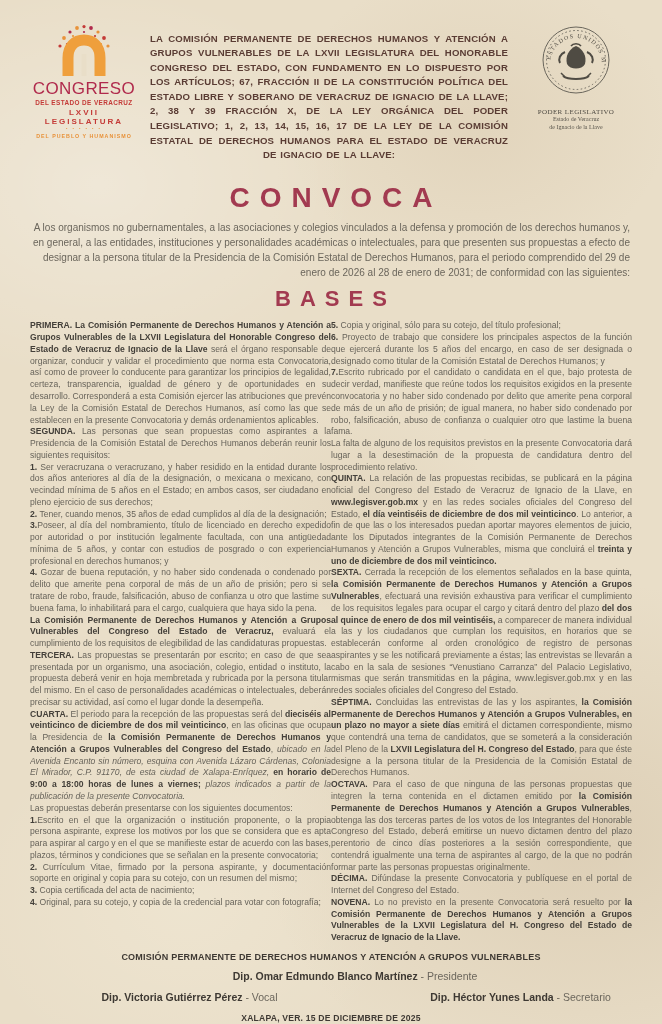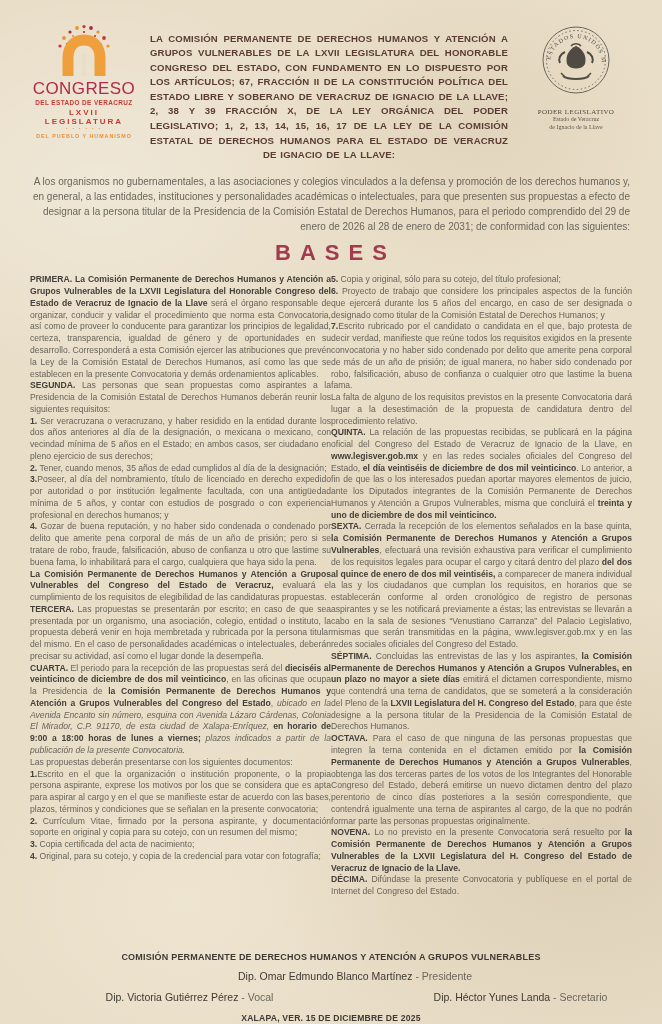--- a/index.html
+++ b/index.html
@@ -58,21 +58,21 @@
   .para{
     margin:0;font-size:8.6px;line-height:1.37;color:#67635a;
     text-align:justify;
   }
   .para .b{font-weight:bold;color:#44403a;}
   .para .i{font-style:italic;}
   
   .footer{position:absolute;left:0;right:0;bottom:1px;}
   .committee{text-align:center;font-size:9px;font-weight:bold;color:#3e3933;letter-spacing:.2px;}
   .sig{font-size:10.5px;color:#6b665c;}
-  .sig .name{font-weight:normal;color:#3e3933;padding-left:48px;}
+  .sig .name{font-weight:bold;color:#3e3933;padding-left:48px;}
   .president-row{text-align:center;margin-top:8px;}
   .sv-row{display:flex;margin-top:9px;}
   .sv-row .half{flex:1;text-align:center;}
   .place-date{text-align:center;font-size:8.6px;font-weight:bold;color:#3e3933;margin-top:10px;letter-spacing:.2px;}
 </style>
 </head>
 <body>
 
 <div class="page">
 
@@ -123,20 +123,21 @@
         <path d="M36,26 C38,23 44,23 46,26" stroke="#4f4b43" stroke-width="1.5" fill="none"></path>
         <path d="M28,56 C33,60 49,60 54,56" stroke="#4f4b43" stroke-width="2" fill="none"></path>
         <path d="M26,53 L30,57 M56,53 L52,57" stroke="#4f4b43" stroke-width="1.5"></path>
       </svg>
       <div class="seal-caption1">PODER LEGISLATIVO</div>
       <div class="seal-caption2">Estado de Veracruz</div>
       <div class="seal-caption2">de Ignacio de la Llave</div>
     </div>
   </div>
 
+  <div class="convoca">CONVOCA</div>
 
   <p class="intro"><span>A los organismos no gubernamentales, a las asociaciones y colegios vinculados a la defensa y promoción de los derechos humanos y, en general, a las entidades, instituciones y personalidades académicas o intelectuales, para que presenten sus propuestas a efecto de designar a la </span><span class="b">persona titular de la Presidencia de la Comisión Estatal de Derechos Humanos, para el periodo comprendido del 29 de enero de 2026 al 28 de enero de 2031;</span><span> de conformidad con las siguientes:</span></p>
 
   <div class="bases">BASES</div>
 
   <div class="columns">
     <div class="col">
         <p class="para"><span class="b">PRIMERA. La Comisión Permanente de Derechos Humanos y Atención a Grupos Vulnerables de la LXVII Legislatura del Honorable Congreso del Estado de Veracruz de Ignacio de la Llave</span><span> será el órgano responsable de organizar, conducir y validar el procedimiento que norma esta Convocatoria, así como de proveer lo conducente para garantizar los principios de legalidad, certeza, transparencia, igualdad de género y de oportunidades en su desarrollo. Corresponderá a esta Comisión ejercer las atribuciones que prevén la Ley de la Comisión Estatal de Derechos Humanos, así como las que se establecen en la presente Convocatoria y demás ordenamientos aplicables.</span></p>
         <p class="para"><span class="b">SEGUNDA.</span><span> Las personas que sean propuestas como aspirantes a la Presidencia de la Comisión Estatal de Derechos Humanos deberán reunir los siguientes requisitos:</span></p>
         <p class="para"><span class="b">1.</span><span> Ser veracruzana o veracruzano, y haber residido en la entidad durante los dos años anteriores al día de la designación, o mexicana o mexicano, con vecindad mínima de 5 años en el Estado; en ambos casos, ser ciudadano en pleno ejercicio de sus derechos;</span></p>
@@ -154,22 +155,22 @@
       </div>
     <div class="col">
         <p class="para"><span class="b">5.</span><span> Copia y original, sólo para su cotejo, del título profesional;</span></p>
         <p class="para"><span class="b">6.</span><span> Proyecto de trabajo que considere los principales aspectos de la función que ejercerá durante los 5 años del encargo, en caso de ser designada o designado como titular de la Comisión Estatal de Derechos Humanos; y</span></p>
         <p class="para"><span class="b">7.</span><span>Escrito rubricado por el candidato o candidata en el que, bajo protesta de decir verdad, manifieste que reúne todos los requisitos exigidos en la presente convocatoria y no haber sido condenado por delito que amerite pena corporal de más de un año de prisión; de igual manera, no haber sido condenado por robo, falsificación, abuso de confianza o cualquier otro que lastime la buena fama.</span></p>
         <p class="para"><span>La falta de alguno de los requisitos previstos en la presente Convocatoria dará lugar a la desestimación de la propuesta de candidatura dentro del procedimiento relativo.</span></p>
         <p class="para"><span class="b">QUINTA.</span><span> La relación de las propuestas recibidas, se publicará en la página oficial del Congreso del Estado de Veracruz de Ignacio de la Llave, en </span><span class="b">www.legisver.gob.mx</span><span> y en las redes sociales oficiales del Congreso del Estado, </span><span class="b">el día veintiséis de diciembre de dos mil veinticinco</span><span>. Lo anterior, a fin de que las o los interesados puedan aportar mayores elementos de juicio, ante los Diputados integrantes de la Comisión Permanente de Derechos Humanos y Atención a Grupos Vulnerables, misma que concluirá el </span><span class="b">treinta y uno de diciembre de dos mil veinticinco.</span></p>
         <p class="para"><span class="b">SEXTA.</span><span> Cerrada la recepción de los elementos señalados en la base quinta, </span><span class="b">la Comisión Permanente de Derechos Humanos y Atención a Grupos Vulnerables</span><span>, efectuará una revisión exhaustiva para verificar el cumplimiento de los requisitos legales para ocupar el cargo y citará dentro del plazo </span><span class="b">del dos al quince de enero de dos mil veintiséis,</span><span> a comparecer de manera individual a las y los ciudadanos que cumplan los requisitos, en horarios que se establecerán conforme al orden cronológico de registro de personas aspirantes y se les notificará previamente a éstas; las entrevistas se llevarán a cabo en la sala de sesiones “Venustiano Carranza” del Palacio Legislativo, mismas que serán transmitidas en la página, www.legisver.gob.mx y en las redes sociales oficiales del Congreso del Estado.</span></p>
         <p class="para"><span class="b">SÉPTIMA.</span><span> Concluidas las entrevistas de las y los aspirantes, </span><span class="b">la Comisión Permanente de Derechos Humanos y Atención a Grupos Vulnerables, en un plazo no mayor a siete días</span><span> emitirá el dictamen correspondiente, mismo que contendrá una terna de candidatos, que se someterá a la consideración del Pleno de la </span><span class="b">LXVII Legislatura del H. Congreso del Estado</span><span>, para que éste designe a la persona titular de la Presidencia de la Comisión Estatal de Derechos Humanos.</span></p>
         <p class="para"><span class="b">OCTAVA.</span><span> Para el caso de que ninguna de las personas propuestas que integren la terna contenida en el dictamen emitido por </span><span class="b">la Comisión Permanente de Derechos Humanos y Atención a Grupos Vulnerables</span><span>, obtenga las dos terceras partes de los votos de los Integrantes del Honorable Congreso del Estado, deberá emitirse un nuevo dictamen dentro del plazo perentorio de cinco días posteriores a la sesión correspondiente, que contendrá igualmente una terna de aspirantes al cargo, de la que no podrán formar parte las personas propuestas originalmente.</span></p>
+        <p class="para"><span class="b">DÉCIMA.</span><span> Difúndase la presente Convocatoria y publíquese en el portal de Internet del Congreso del Estado.</span></p>
         <p class="para"><span class="b">NOVENA.</span><span> Lo no previsto en la presente Convocatoria será resuelto por </span><span class="b">la Comisión Permanente de Derechos Humanos y Atención a Grupos Vulnerables de la LXVII Legislatura del H. Congreso del Estado de Veracruz de Ignacio de la Llave.</span></p>
-        <p class="para"><span class="b">DÉCIMA.</span><span> Difúndase la presente Convocatoria y publíquese en el portal de Internet del Congreso del Estado.</span></p>
       </div>
   </div>
 
   <div class="footer">
     <div class="committee">COMISIÓN PERMANENTE DE DERECHOS HUMANOS Y ATENCIÓN A GRUPOS VULNERABLES</div>
     <div class="president-row sig">
       <span class="name">Dip. Omar Edmundo Blanco Martínez</span><span> - </span><span>Presidente</span>
     </div>
     <div class="sv-row">
       <div class="half sig">

